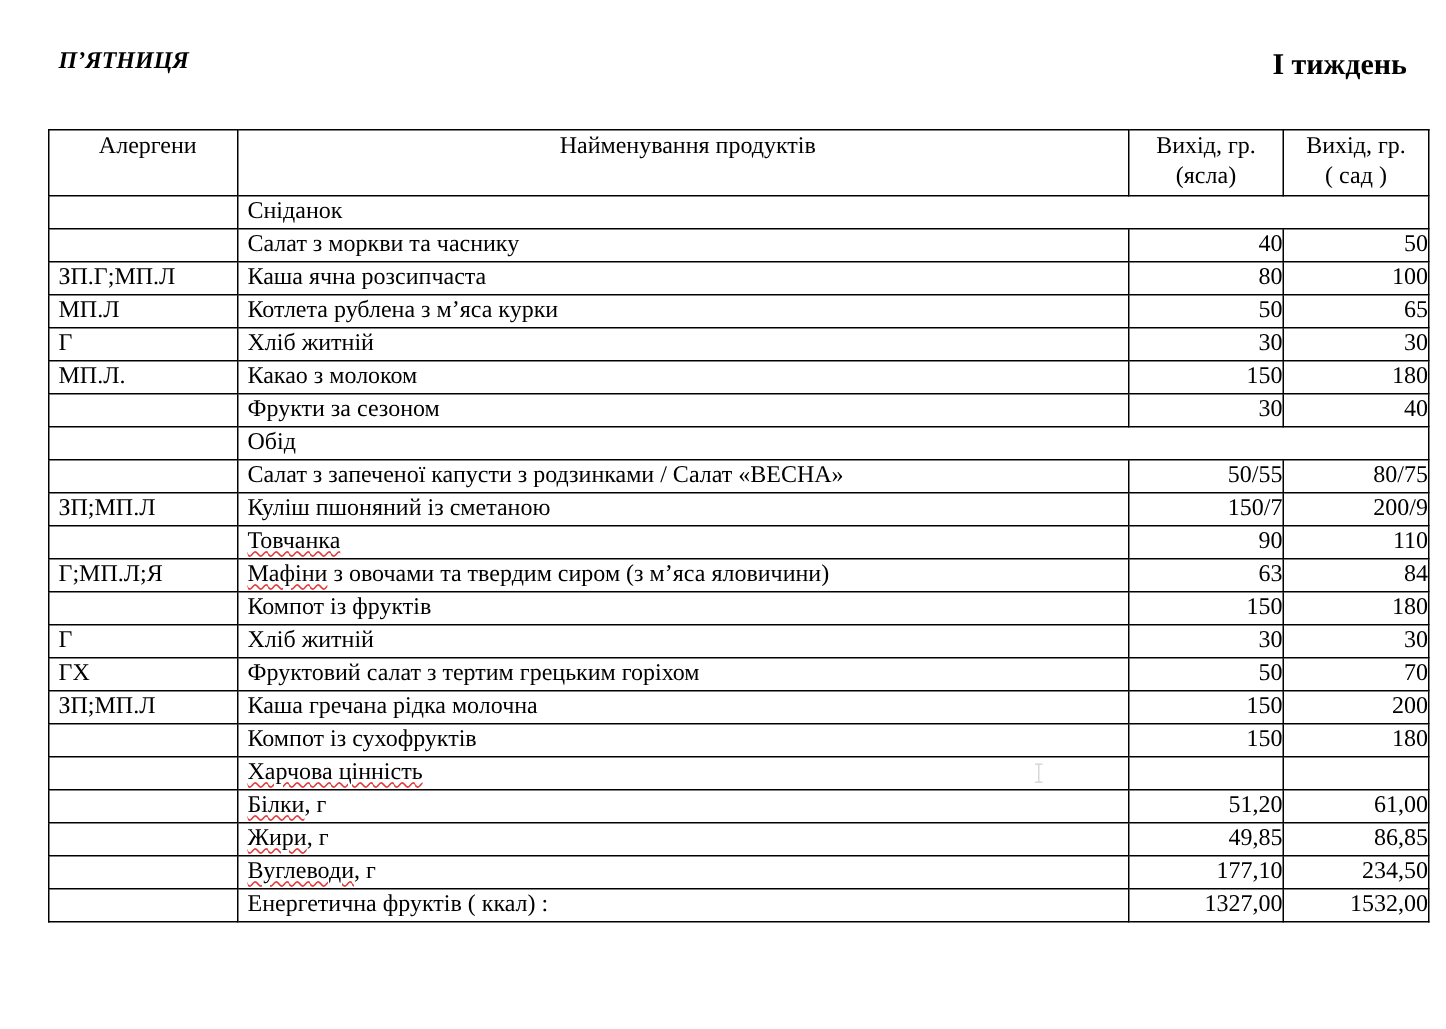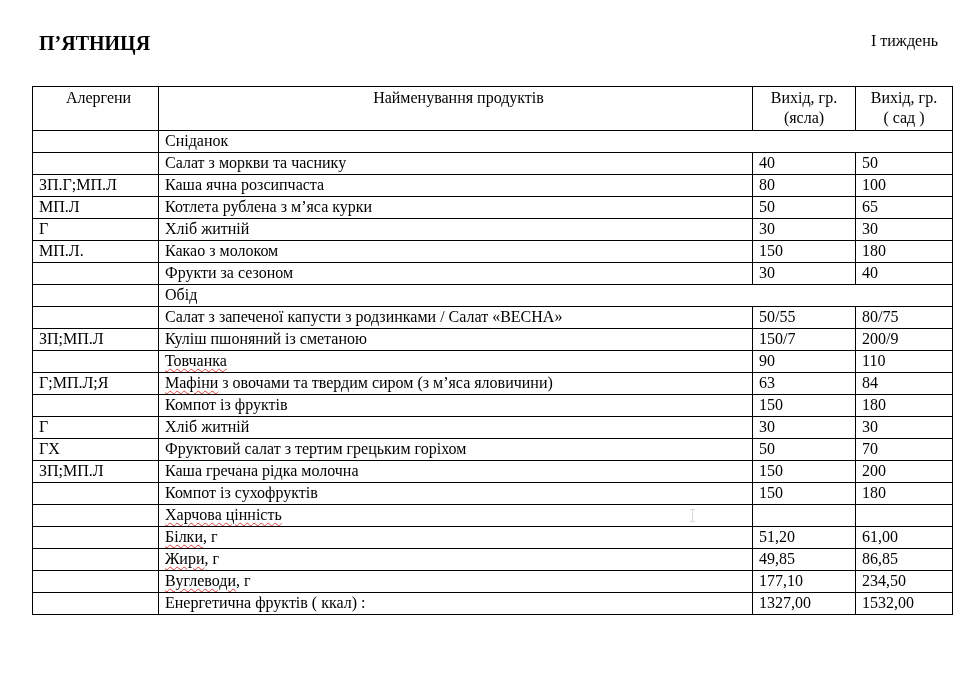--- a/index.html
+++ b/index.html
@@ -14,28 +14,29 @@
       overflow: hidden;
       font-family: "Liberation Serif", "DejaVu Serif", serif;
       color: #000;
       font-size: 16px;
     }
     .doc-title {
       position: absolute;
       left: 39px;
       top: 32px;
       font-weight: bold;
-      font-size: 20px;
+      font-size: 16px;
+      font-style: italic;
     }
     .week-label {
       position: absolute;
       right: 26px;
       top: 32px;
-      font-weight: normal;
-      font-size: 16px;
+      font-weight: bold;
+      font-size: 20px;
     }
     table.menu {
       position: absolute;
       left: 32px;
       top: 86px;
       width: 920px;
       border-collapse: collapse;
       table-layout: fixed;
     }
     table.menu td, table.menu th {
@@ -53,21 +54,21 @@
       height: 42px;
       line-height: 20px;
       padding-top: 1px;
       text-align: center;
     }
     col.c-allergen { width: 126px; }
     col.c-name { width: 594px; }
     col.c-nursery { width: 103px; }
     col.c-garden { width: 97px; }
     td.num {
-      text-align: left;
+      text-align: right;
       padding-left: 0;
     }
     .section-title {
       font-weight: bold;
     }
     .spell {
       text-decoration: underline wavy #e23b3b;
       text-decoration-thickness: 1px;
       text-underline-offset: 2px;
     }

